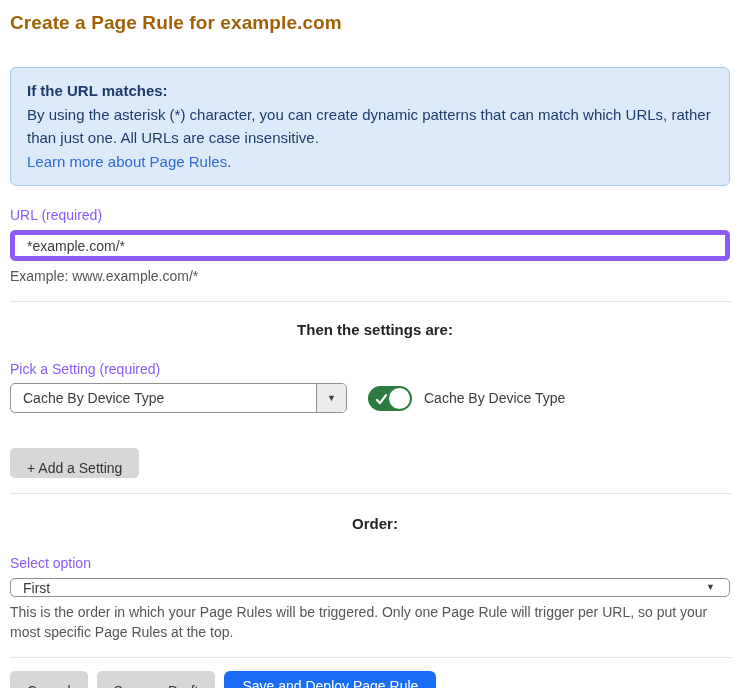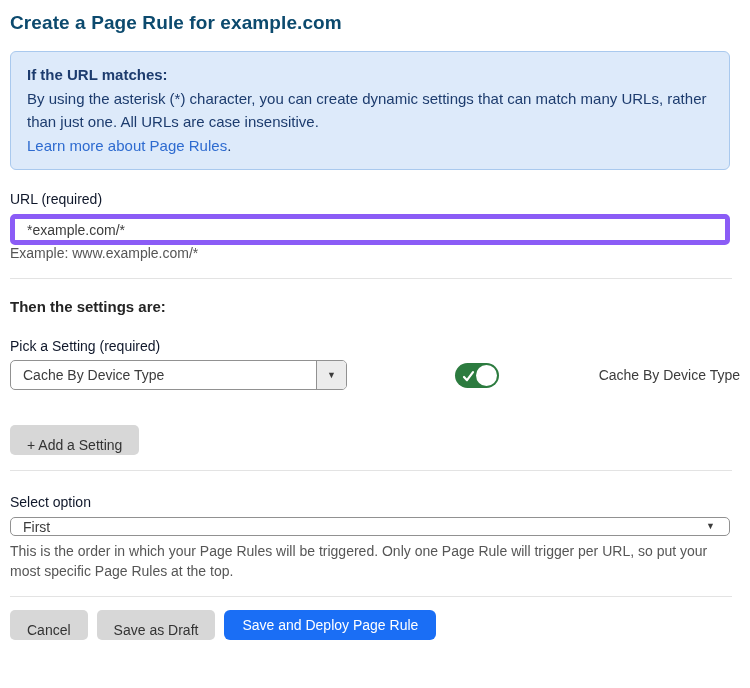--- a/index.html
+++ b/index.html
@@ -11,84 +11,85 @@
     color: #333;
     overflow: hidden;
   }
   .container {
     width: 750px;
     padding: 10px 10px 0 10px;
   }
   h1.page-title {
     font-size: 19px;
     font-weight: bold;
-    color: #0c4a6e;
+    color: #a16207;
     letter-spacing: 0.1px;
     margin-top: 2px;
   }
   
   .info-box {
-    margin-top: 17px;
+    margin-top: 33px;
     width: 720px;
     background: var(--info_bg, #ddeafa);
     border: 1px solid var(--info_border, #a9c9ee);
     border-radius: 6px;
     padding: 11px 16px 12px 16px;
     color: var(--info_text, #1d3c6e);
     font-size: 15px;
     line-height: 23.5px;
   }
   .info-heading { font-weight: bold; }
   .info-body { max-width: 690px; }
   .info-link-line a {
     color: var(--link, #2e6bd0);
     cursor: pointer;
   }
   
   .field-label {
     display: block;
     font-size: 14px;
-    color: #0f172a;
+    color: #8b5cf6;
     margin-top: 21px;
   }
   .text-input {
     margin-top: 7px;
     width: 720px;
     height: 31px;
     border: 5px solid #8b5cf6;
     border-radius: 5px;
     padding: 0 12px;
     font-family: "Liberation Sans", sans-serif;
     font-size: 14px;
     color: #3c3c3c;
     background: #fff;
     outline: none;
   }
   .helper {
+    margin-top: 7px;
     font-size: 14px;
     color: #565656;
   }
   hr.divider {
     border: none;
     border-top: 1px solid #e3e3e3;
     margin-top: 17px;
     width: 722px;
   }
   h2.section-heading {
     font-size: 15px;
     font-weight: bold;
     color: #242424;
     margin-top: 19px;
+    text-align: center;
   }
   
   .setting-row {
     margin-top: 6px;
     display: flex;
     align-items: center;
-    justify-content: space-between;
   }
   .dropdown {
     width: 337px;
     height: 30px;
     border: 1px solid #919191;
     border-radius: 5px;
     background: #fff;
     display: flex;
     align-items: center;
     cursor: pointer;
@@ -200,21 +201,21 @@
 </style>
 </head>
 <body>
 
 <div class="container">
 
   <h1 class="page-title">Create a Page Rule for example.com</h1>
 
   <div class="info-box">
     <div class="info-heading">If the URL matches:</div>
-    <div class="info-body">By using the asterisk (*) character, you can create dynamic settings that can match many URLs, rather than just one. All URLs are case insensitive.</div>
+    <div class="info-body">By using the asterisk (*) character, you can create dynamic patterns that can match which URLs, rather than just one. All URLs are case insensitive.</div>
     <div class="info-link-line"><a>Learn more about Page Rules</a><span>.</span></div>
   </div>
 
   <label class="field-label">URL (required)</label>
   <input class="text-input" type="text" value="*example.com/*" style="">
   <div class="helper">Example: www.example.com/*</div>
 
   <hr class="divider">
 
   <h2 class="section-heading">Then the settings are:</h2>
@@ -236,20 +237,21 @@
       </span>
       <span class="knob"></span>
     </span>
     <span class="toggle-label">Cache By Device Type</span>
   </div>
 
   <button class="gray-btn add-setting-btn">+ Add a Setting</button>
 
   <hr class="divider" style="margin-top:15px">
 
+  <h2 class="section-heading" style="margin-top:21px">Order:</h2>
 
   <label class="field-label" style="margin-top:23px">Select option</label>
 
   <div class="select-full">
     <span>First</span>
     <span class="arrow-glyph">▼</span>
   </div>
 
   <div class="helper order-helper">This is the order in which your Page Rules will be triggered. Only one Page Rule will trigger per URL, so put your most specific Page Rules at the top.</div>
 

